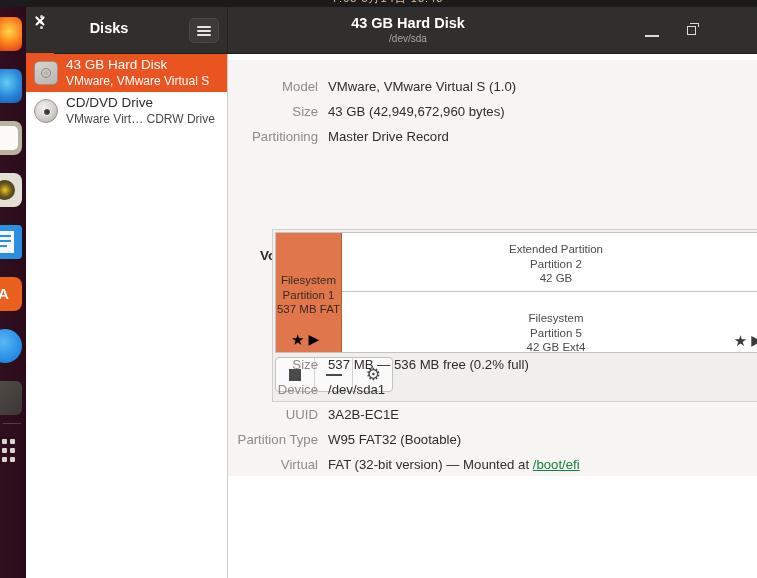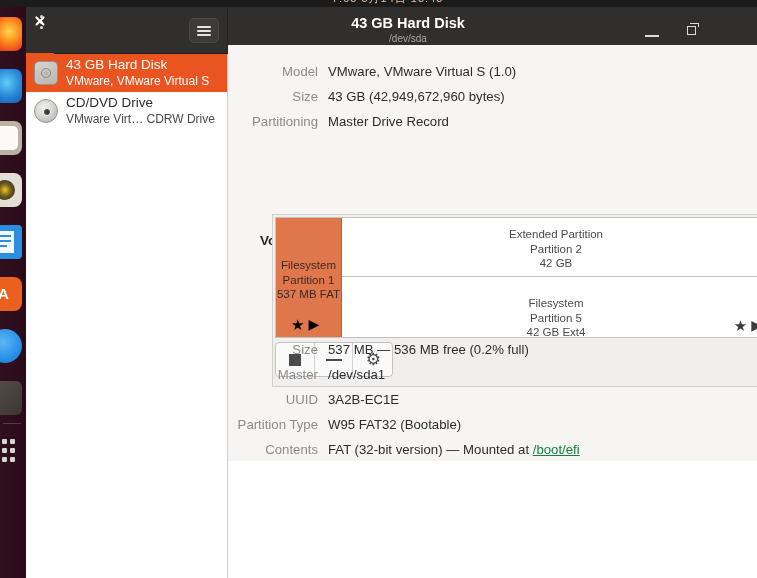--- a/index.html
+++ b/index.html
@@ -193,21 +193,21 @@
     font-size: 13.5px; color: #2d2d2d;
   }
   .dev-sub {
     position: absolute; left: 40px; top: 20px;
     font-size: 12px; color: #4a4a4a;
   }
   .selected .dev-name, .selected .dev-sub { color: #ffffff; }
 
   
   .content {
-    position: absolute; left: 202px; top: 38px;
+    position: absolute; left: 202px; top: 53px;
     width: 529px; height: 416px;
     background: #f6f5f4;
   }
 
   .kv {
     position: absolute; left: 0; width: 480px;
     font-size: 13.2px;
   }
   .kv .k {
     position: absolute; left: 0; width: 90px; text-align: right;
@@ -343,20 +343,21 @@
         <i style="left:8px;top:9px;"></i>
       <i style="left:0;top:18px;"></i>
         <i style="left:8px;top:18px;"></i>
     </div>
   </div>
 
   <div id="window">
 
     <div class="titlebar">
       <div class="tb-left">
+        <div class="tb-title">Disks</div>
         <div class="hamburger">
           <span></span>
             <span></span>
             <span></span>
         </div>
       </div>
 
       <div class="tb-right-title">43 GB Hard Disk</div>
       <div class="tb-right-sub">/dev/sda</div>
 
@@ -455,32 +456,32 @@
             <div class="ic-gear">⚙</div>
           </div>
         </div>
       </div>
 
       <div class="kv" style="top:297px;">
         <span class="k">Size</span>
         <span class="v">537 MB — 536 MB free (0.2% full)</span>
       </div>
       <div class="kv" style="top:322px;">
-        <span class="k">Master</span>
+        <span class="k">Device</span>
         <span class="v">/dev/sda1</span>
       </div>
       <div class="kv" style="top:347px;">
         <span class="k">UUID</span>
         <span class="v">3A2B-EC1E</span>
       </div>
       <div class="kv" style="top:372px;">
         <span class="k">Partition Type</span>
         <span class="v">W95 FAT32 (Bootable)</span>
       </div>
       <div class="kv" style="top:397px;">
-        <span class="k">Contents</span>
+        <span class="k">Virtual</span>
         <span class="v"><span>FAT (32-bit version) — Mounted at </span><a href="#">/boot/efi</a></span>
       </div>
 
     </div>
   </div>
 
 </div>
 
 </body></html>

